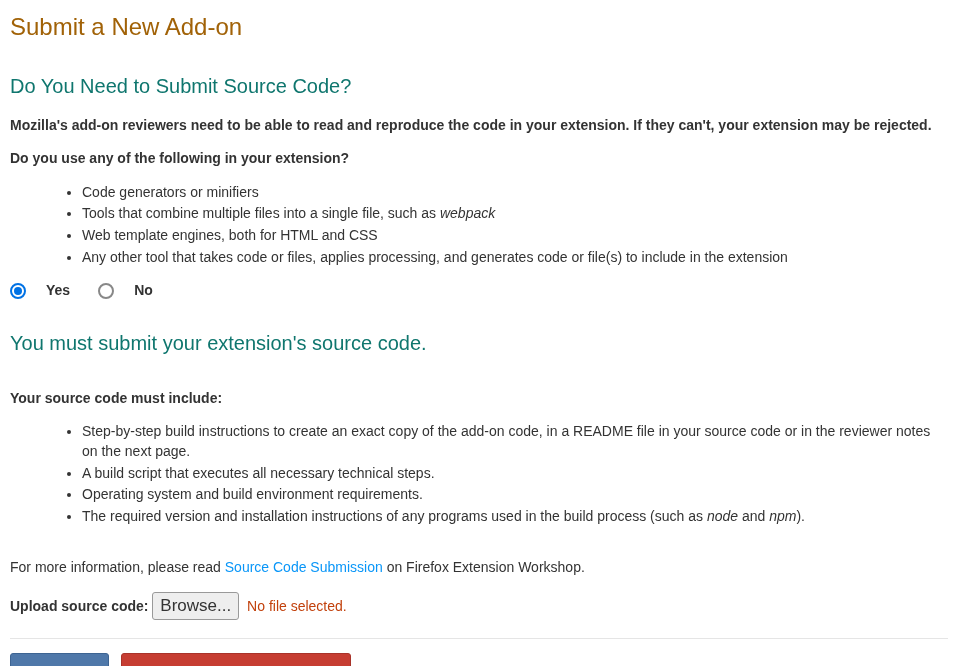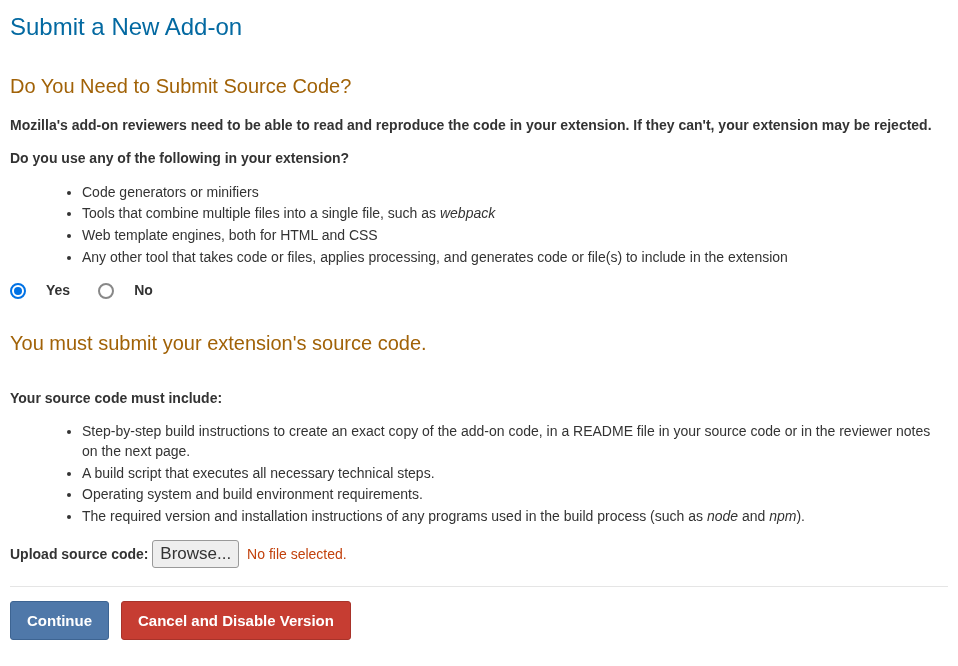--- a/index.html
+++ b/index.html
@@ -7,27 +7,27 @@
       font-family: -apple-system, BlinkMacSystemFont, "Segoe UI", Helvetica, Arial, sans-serif;
       color: #333;
       padding: 10px;
       font-size: 14px;
       line-height: 1.4;
       width: 958px;
     }
     h1 {
       font-size: 24px;
       font-weight: 400;
-      color: #0369a1;
+      color: #a16207;
       margin-bottom: 28px;
     }
     h2 {
       font-size: 20px;
       font-weight: 400;
-      color: #a16207;
+      color: #0f766e;
       margin-bottom: 16px;
     }
     p { margin-bottom: 14px; }
     .bold { font-weight: 700; }
     ul { margin-left: 72px; margin-bottom: 14px; }
     li { margin-bottom: 2px; }
     em, .italic { font-style: italic; }
     .radio-row {
       display: flex;
       align-items: center;
@@ -116,20 +116,23 @@
 <div class="section-requirements">
   <p class="bold">Your source code must include:</p>
   <ul>
     <li>Step-by-step build instructions to create an exact copy of the add-on code, in a README file in your source code or in the reviewer notes on the next page.</li>
     <li>A build script that executes all necessary technical steps.</li>
     <li>Operating system and build environment requirements.</li>
     <li>
       <span>The required version and installation instructions of any programs used in the build process (such as </span><em>node</em><span> and </span><em>npm</em><span>).</span>
     </li>
   </ul>
+  <p>
+    <span>For more information, please read </span><a href="#" class="link">Source Code Submission</a><span> on Firefox Extension Workshop.</span>
+  </p>
 </div>
 
 <p class="upload-row">
   <span class="bold">Upload source code:</span>
   <span class="browse-btn">Browse...</span>
   <span class="no-file">No file selected.</span>
 </p>
 
 <hr>
 

